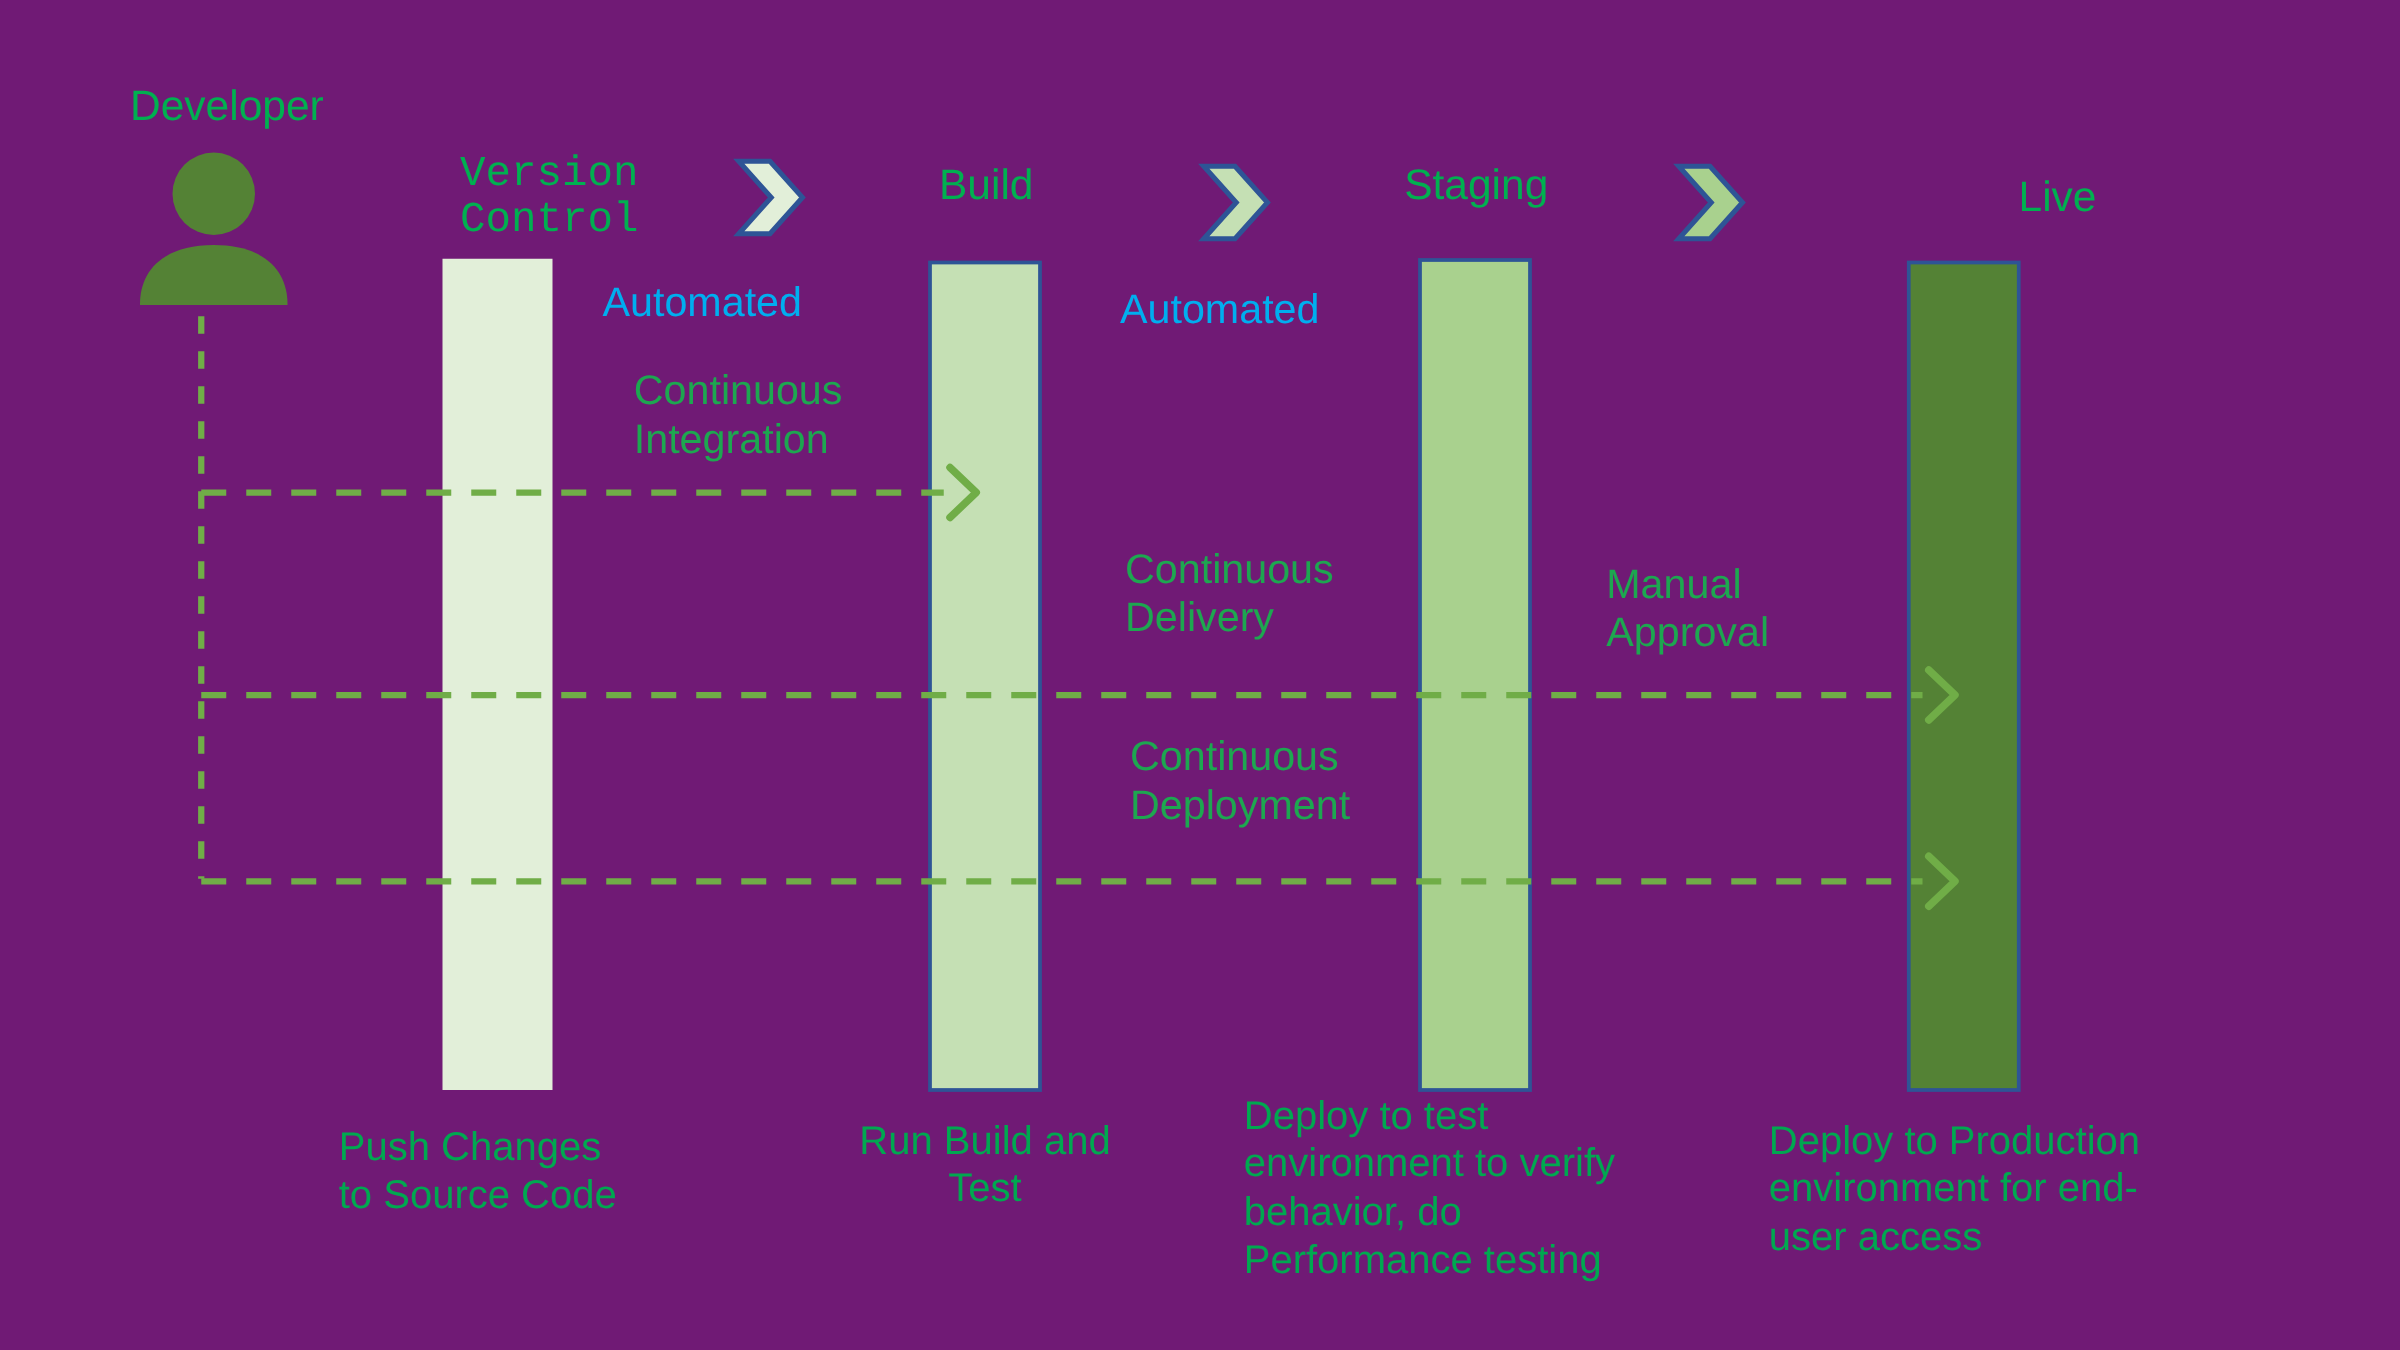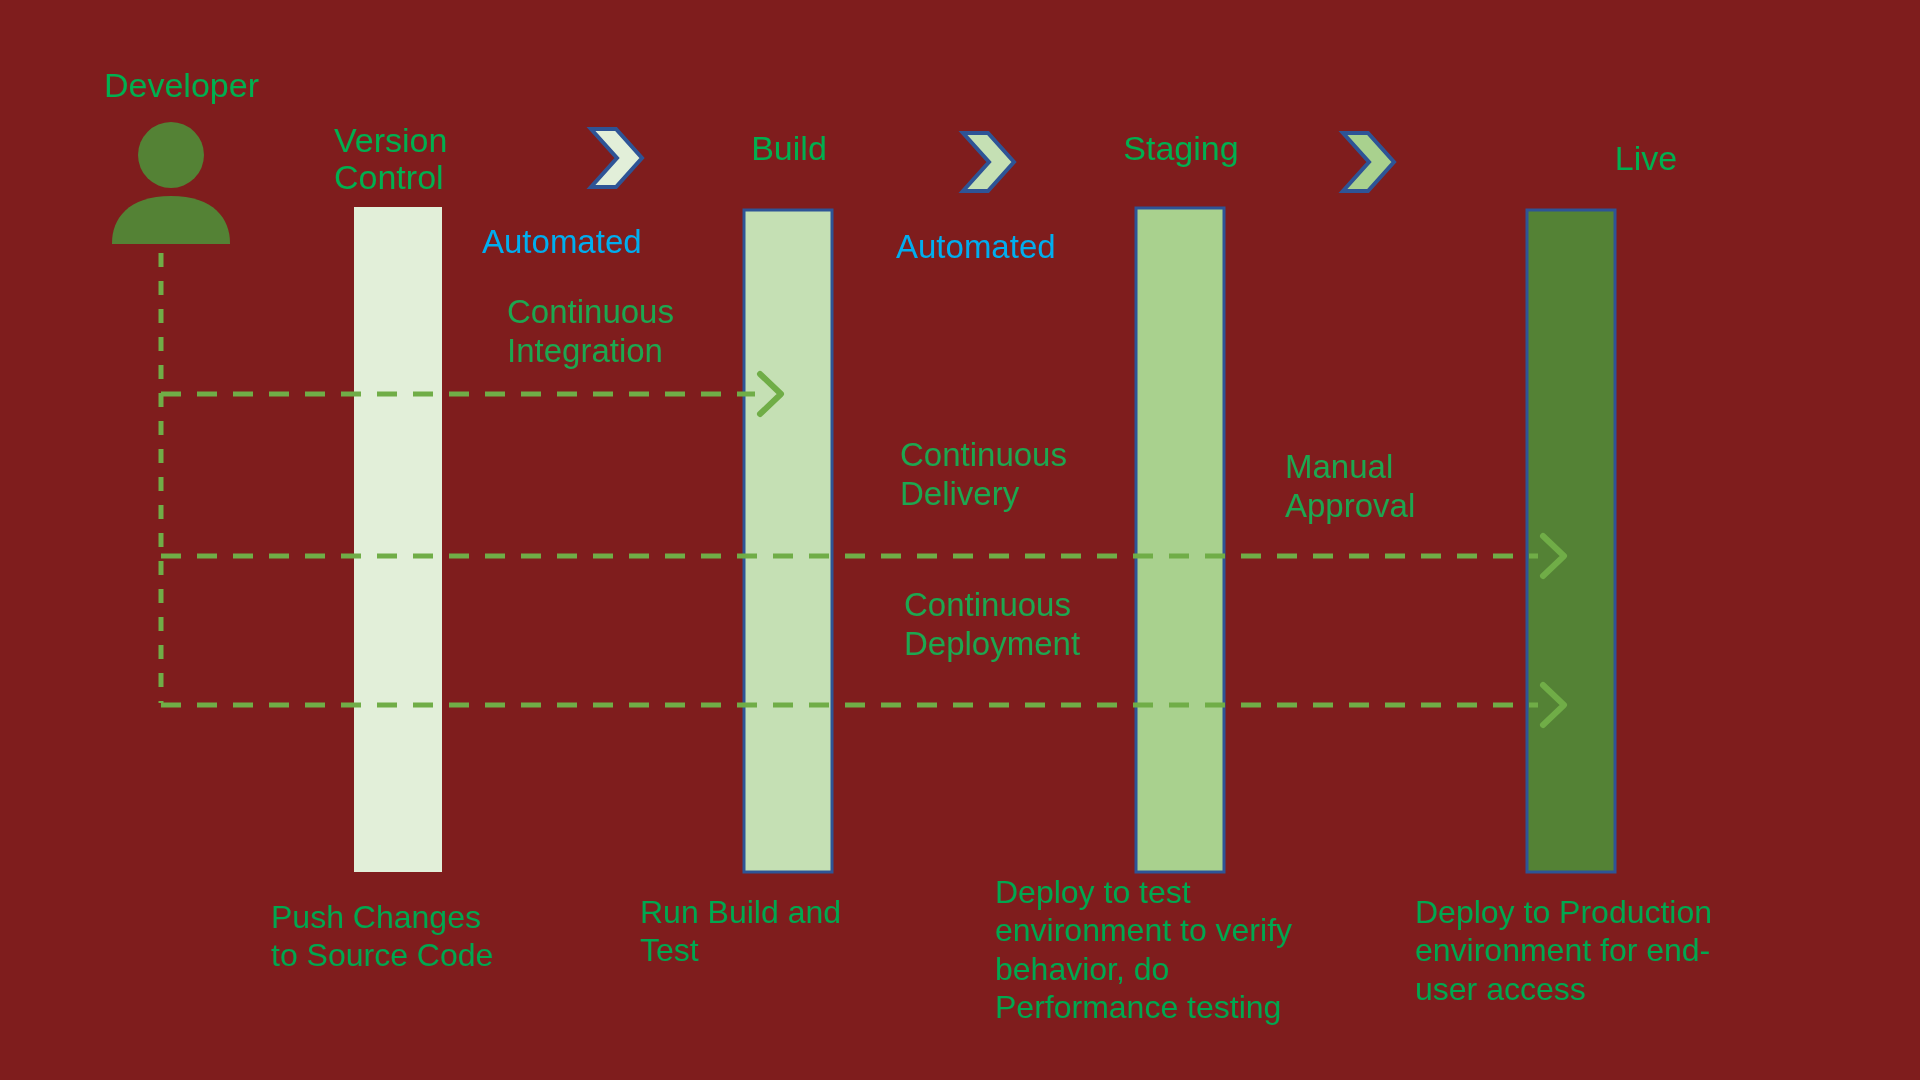--- a/index.html
+++ b/index.html
@@ -10,21 +10,21 @@
   body {
     width: 1920px;
     height: 1080px;
     font-family: "Liberation Sans", sans-serif;
     overflow: hidden;
   }
   #stage {
     position: relative;
     width: 1920px;
     height: 1080px;
-    background: #7f1d1d;
+    background: #701a75;
   }
 
   
   .lane-title {
     position: absolute;
     color: #00B050;
     font-size: 34px;
     line-height: 1.08;
     white-space: pre-line;
     font-family: "Liberation Sans", sans-serif;
@@ -54,21 +54,21 @@
     line-height: 1.18;
     white-space: pre-line;
   }
   .caption {
     position: absolute;
     color: #00A850;
     font-size: 32px;
     line-height: 1.2;
     white-space: pre-line;
   }
-  .caption.center { }
+  .caption.center { text-align: center; }
 
   
   #overlay {
     position: absolute;
     left: 0; top: 0;
     width: 1920px;
     height: 1080px;
     pointer-events: none;
   }
   
@@ -120,21 +120,21 @@
     </g>
 
     <g>
       <path d="M1343 133 L 1368 133 L 1394 162 L 1368 191 L 1343 191 L 1369 162 Z" fill="#A9D18E" stroke="#2E5496" stroke-width="4" stroke-linejoin="miter"></path>
     </g>
 
   </svg>
 
   <div class="developer-label" style="left:104px; top:68px;">Developer</div>
 
-  <div class="lane-title" style="left:334px; top:122px; width:190px;">Version
+  <div class="lane-title" style="left:368px; top:122px; width:190px;font-family:Liberation Mono, monospace;">Version
 Control</div>
 
   <div class="lane-title center" style="left:700px; top:130px; width:178px;">Build</div>
 
   <div class="lane-title center" style="left:1082px; top:130px; width:198px;">Staging</div>
 
   <div class="lane-title center" style="left:1558px; top:140px; width:176px;">Live</div>
 
   <div class="auto-label" style="left:482px; top:224px;">Automated</div>
 

